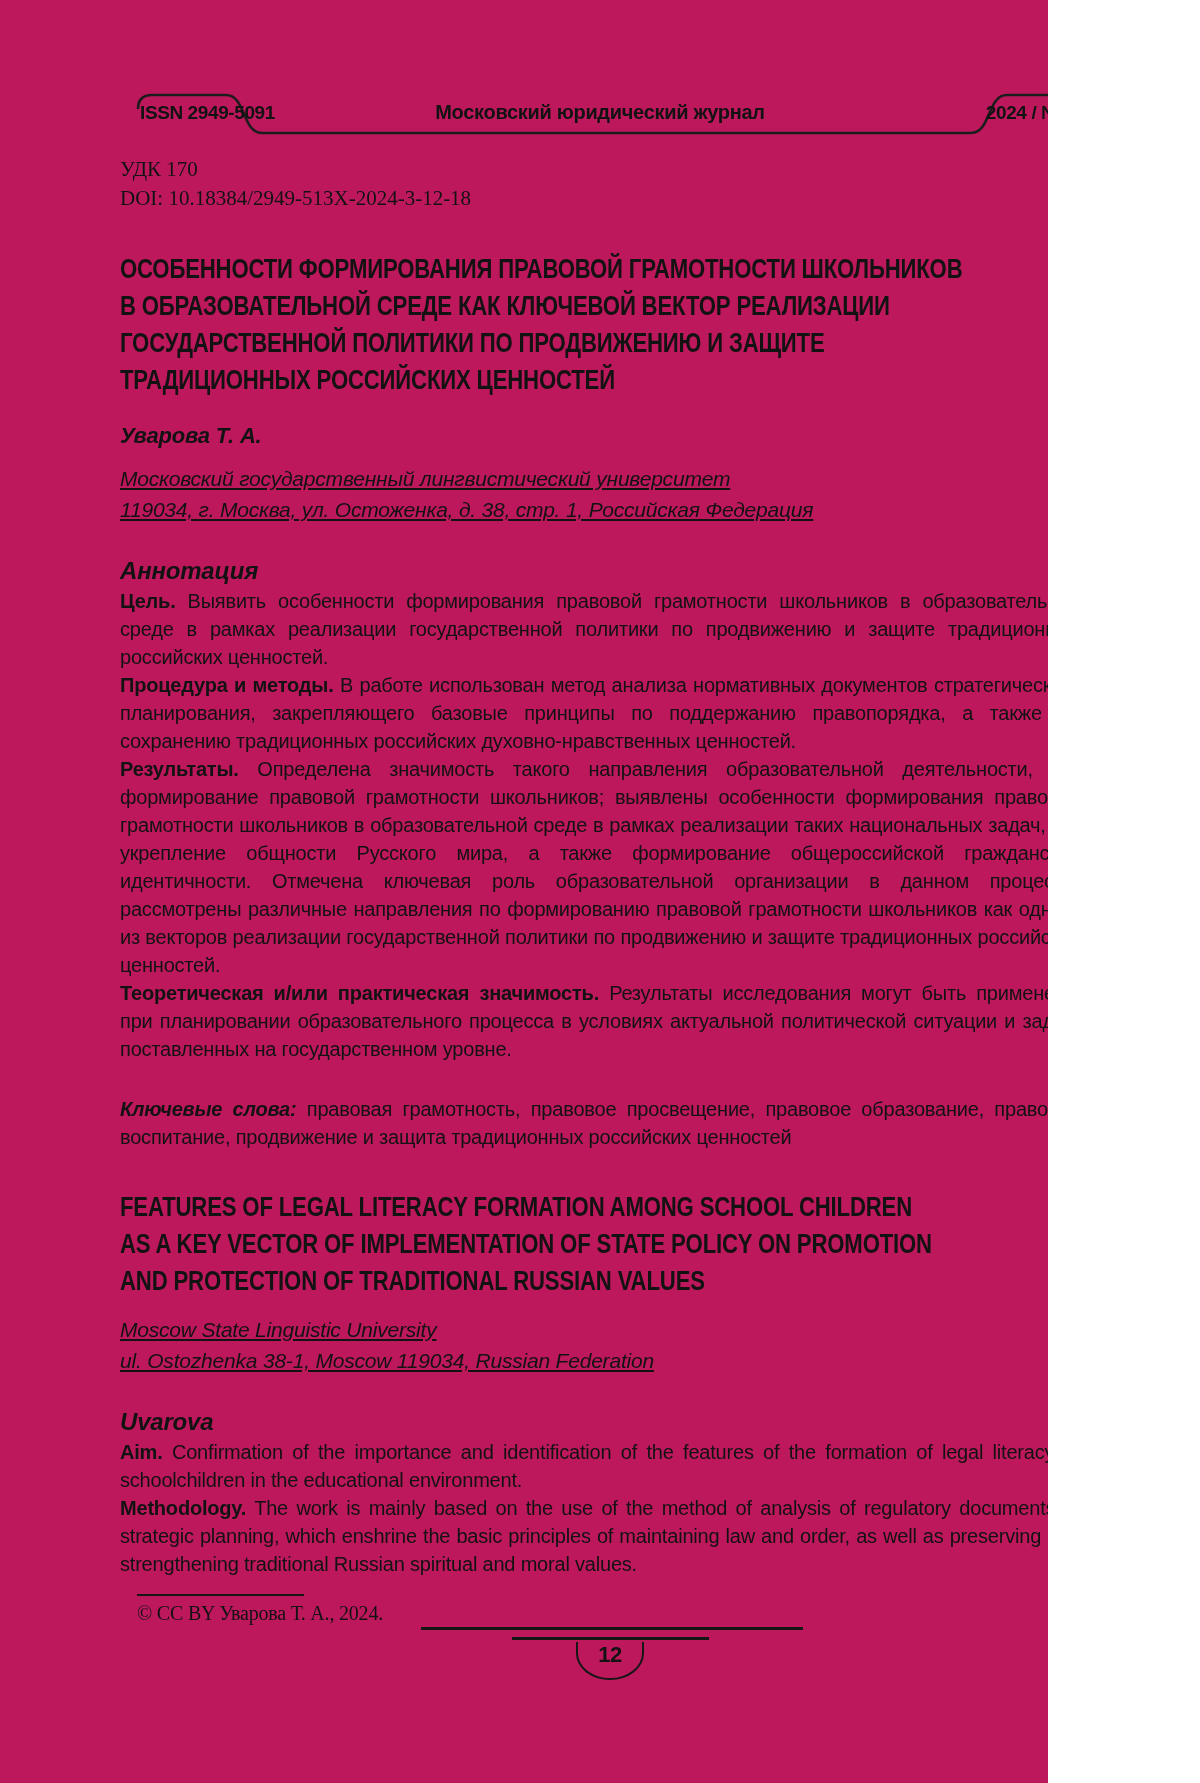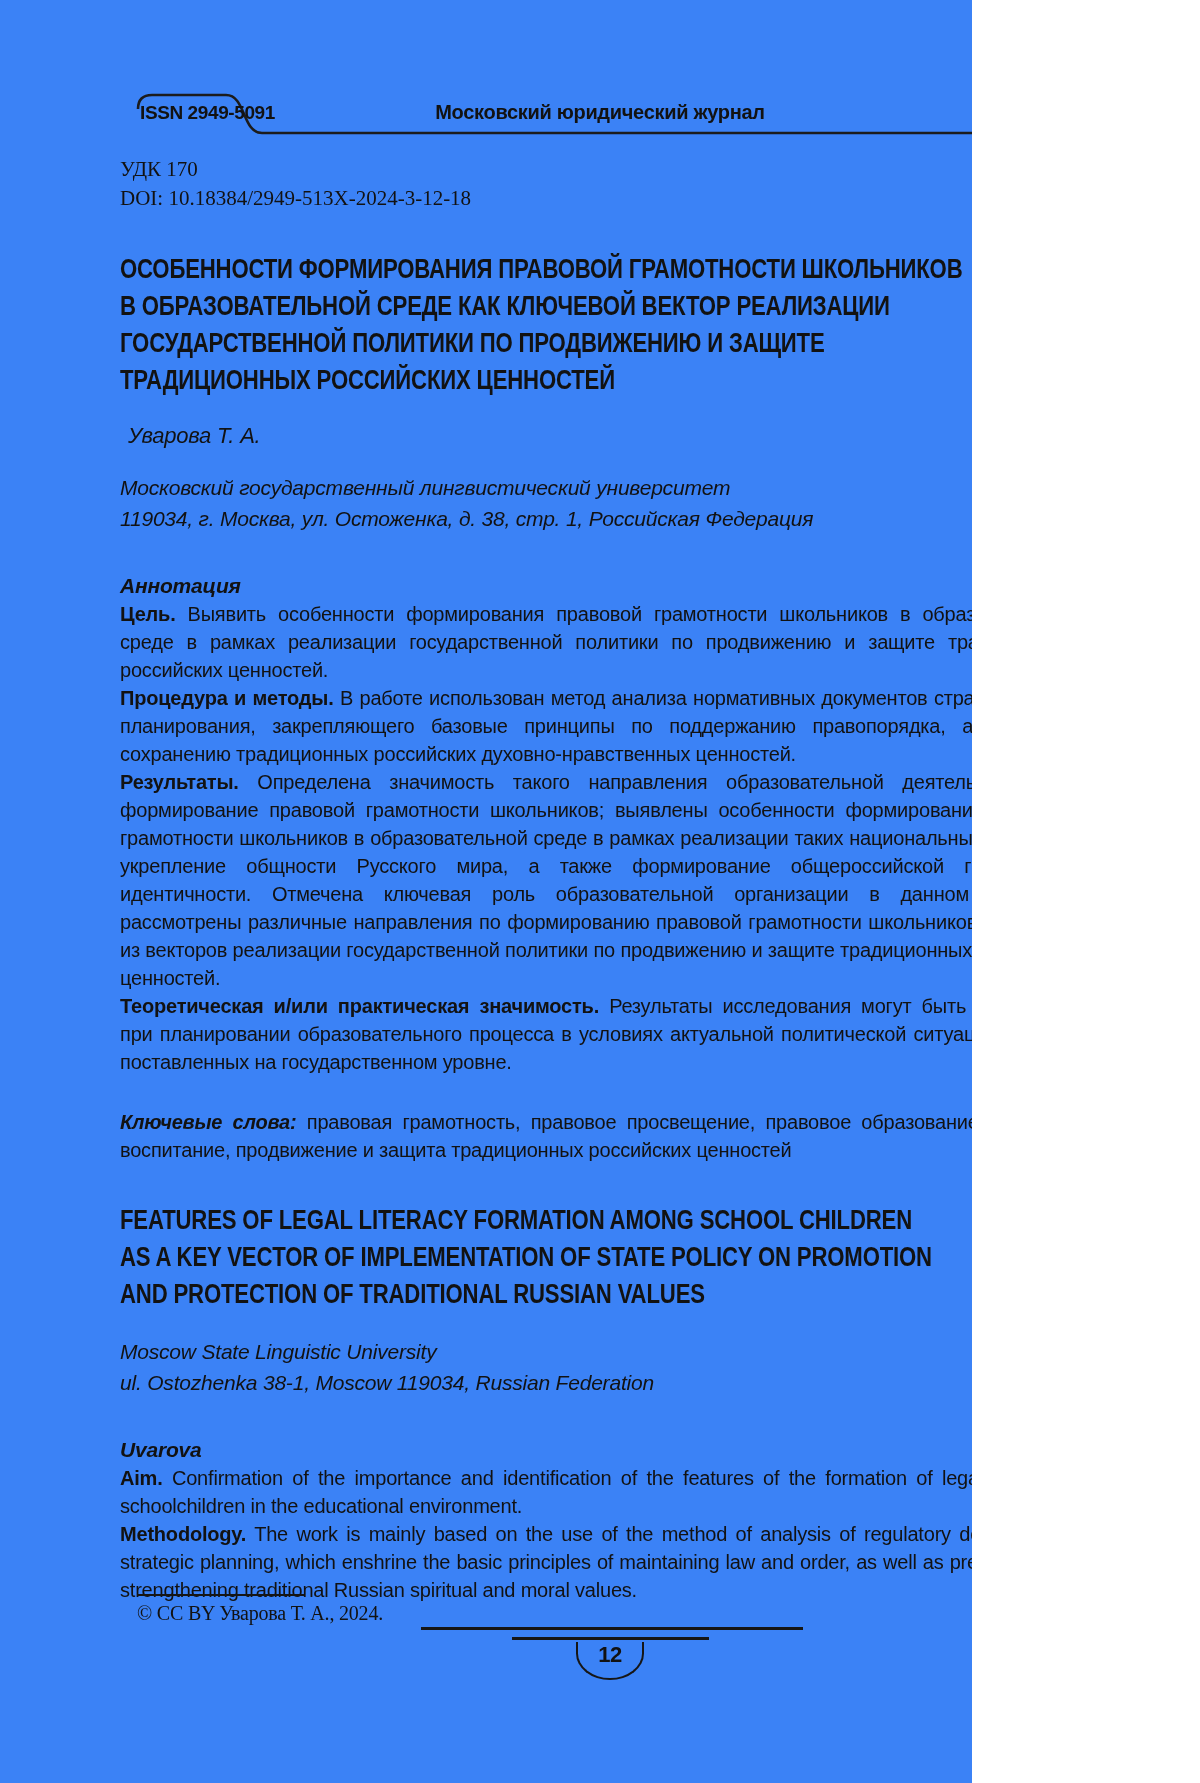--- a/index.html
+++ b/index.html
@@ -1,20 +1,20 @@
 <!DOCTYPE html>
 <html lang="ru"><head>
 <meta charset="utf-8">
 <style>
   html, body { margin: 0; padding: 0; background: #ffffff; }
   .page {
     position: relative;
-    width: 972px;
+    width: 1048px;
     height: 1783px;
-    background: #3b82f6;
+    background: #be185d;
     color: #121212;
     font-family: "Liberation Sans", sans-serif;
     overflow: hidden;
   }
   .content {
     position: absolute;
     left: 120px;
     top: 87px;
     width: 960px;
   }
@@ -49,34 +49,34 @@
     transform-origin: left top;
     font-size: 27px; font-weight: 800; line-height: 37px;
     letter-spacing: -0.2px;
   }
   .title-ru { margin-top: 38px; }
   .title-en { margin-top: 38px; }
 
   
   .author-line {
     margin-top: 24px;
-    font-size: 22px; font-weight: 400; font-style: italic;
+    font-size: 22px; font-weight: 700; font-style: italic;
     letter-spacing: -0.2px;
-    margin-left: 8px;
   }
   .affil {
-    margin-top: 23px;
+    margin-top: 14px;
     font-size: 21px; font-style: italic; line-height: 31px;
     letter-spacing: -0.2px;
+    text-decoration: underline;
   }
 
   
   .section-heading {
-    margin-top: 40px; margin-bottom: 2px;
-    font-size: 21px; font-weight: 700; font-style: italic;
+    margin-top: 32px; margin-bottom: 2px;
+    font-size: 24px; font-weight: 700; font-style: italic;
     letter-spacing: -0.2px;
   }
   .para {
     margin: 0;
     font-size: 20px; line-height: 28px;
     text-align: justify;
     letter-spacing: -0.2px;
   }
   .para .lead { font-weight: 700; }
   .keywords { margin-top: 32px; }

